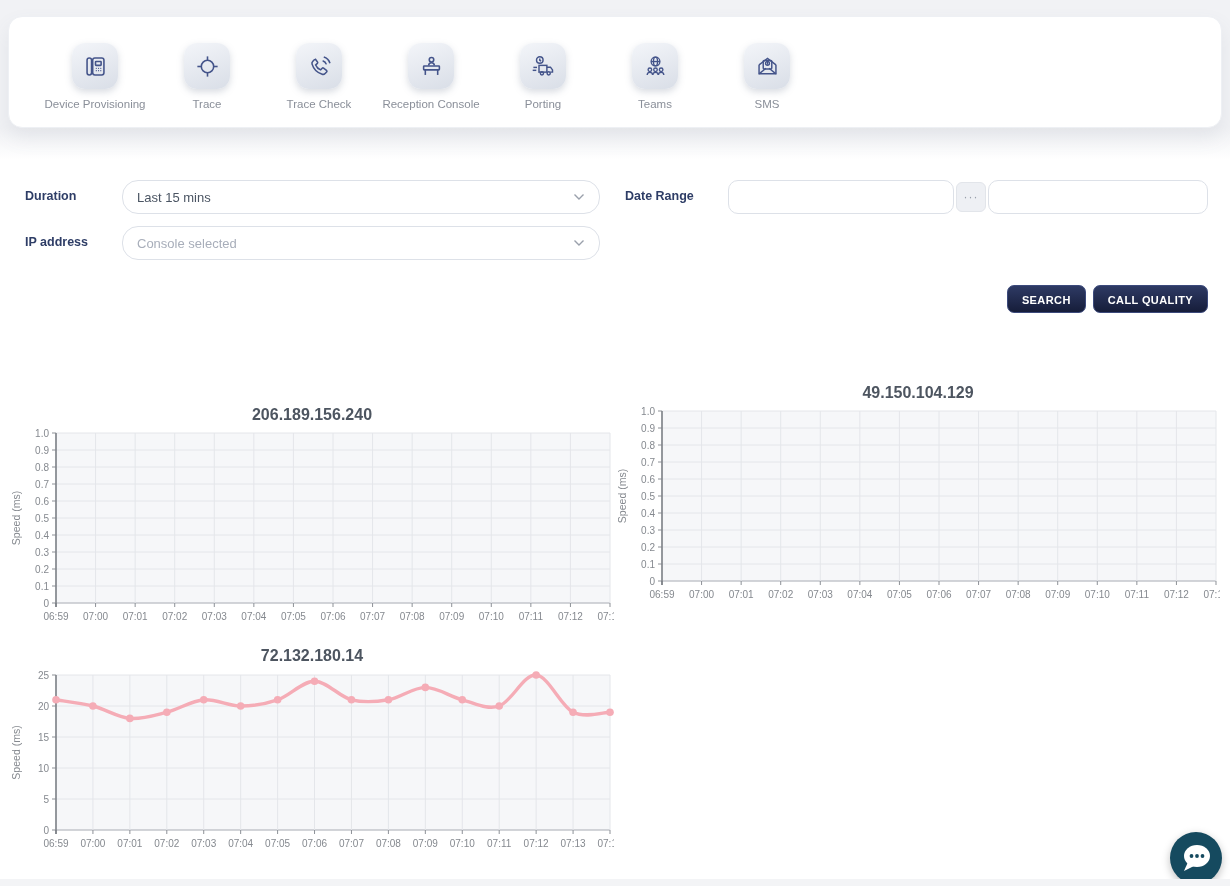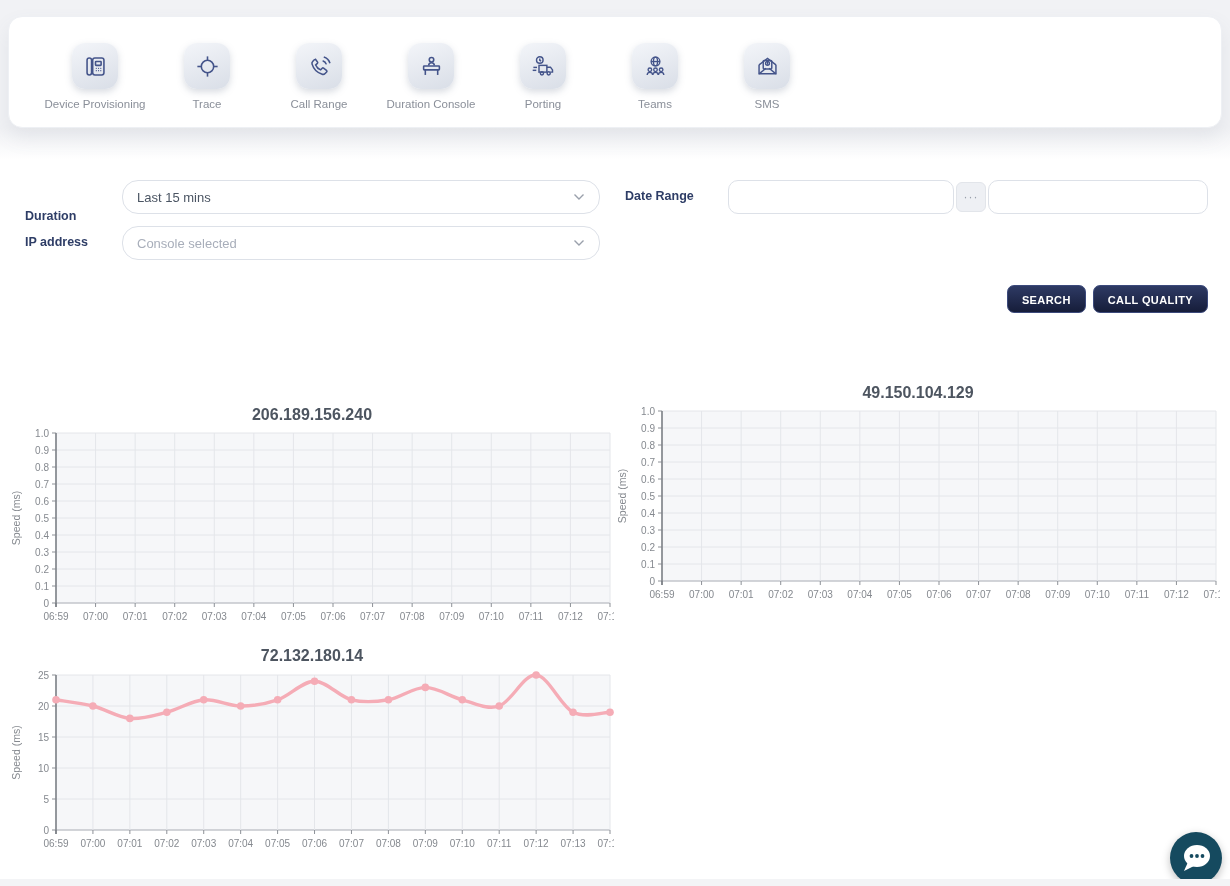--- a/index.html
+++ b/index.html
@@ -120,34 +120,34 @@
   </div>
 
   <div class="nav-item">
     <div class="tile">
       <svg class="icon" viewBox="0 0 24 24" fill="none" stroke="currentColor" stroke-width="1.4">
         <path d="M8.2 5.4 l2 2.6 c.3 .4 .2 .9 -.1 1.2 l-1.5 1.4 c.8 2 2.4 3.6 4.4 4.4 l1.4 -1.5 c.3 -.3 .8 -.4 1.2 -.1 l2.6 2 c.5 .4 .5 1.1 .1 1.5 l-1.3 1.3 c-.7 .7 -1.7 1 -2.6 .7 c-4.3 -1.3 -7.7 -4.7 -9 -9 c-.3 -.9 0 -1.9 .7 -2.6 l1.3 -1.3 c.4 -.4 1.1 -.4 1.8 .4 z"></path>
         <path d="M14.8 6.8 a5 5 0 0 1 3.3 3.3"></path>
         <path d="M15.8 3.6 a8.4 8.4 0 0 1 5.5 5.5"></path>
       </svg>
     </div>
-    <div class="nav-label">Call Range</div>
+    <div class="nav-label">Trace Check</div>
   </div>
 
   <div class="nav-item">
     <div class="tile">
       <svg class="icon" viewBox="0 0 24 24" fill="none" stroke="currentColor" stroke-width="1.4">
         <circle cx="12" cy="6" r="2"></circle>
         <path d="M9.5 11.2 c0-1.5 1-2.6 2.5-2.6 s2.5 1.1 2.5 2.6"></path>
         <rect x="5" y="11.5" width="14" height="3.5" rx="0.5"></rect>
         <line x1="6.5" y1="15" x2="6.5" y2="19.5"></line>
         <line x1="17.5" y1="15" x2="17.5" y2="19.5"></line>
       </svg>
     </div>
-    <div class="nav-label">Duration Console</div>
+    <div class="nav-label">Reception Console</div>
   </div>
 
   <div class="nav-item">
     <div class="tile">
       <svg class="icon" viewBox="0 0 24 24" fill="none" stroke="currentColor" stroke-width="1.3">
         <circle cx="8.7" cy="6.3" r="2.9"></circle>
         <path d="M8.7 4.8 v1.7 l1.2 .8"></path>
         <rect x="8" y="11" width="7" height="6"></rect>
         <path d="M15 12.6 h3.2 l1.8 2.4 v2 h-2"></path>
         <circle cx="10.6" cy="18.1" r="1.4"></circle>
@@ -187,21 +187,21 @@
         <line x1="12" y1="8" x2="12" y2="10.4" stroke-width="0.9"></line>
         <path d="M4.5 18.5 L10.6 13.6"></path>
         <path d="M19.5 18.5 L13.4 13.6"></path>
       </svg>
     </div>
     <div class="nav-label">SMS</div>
   </div>
 
 </div>
 
-<div class="field-label" style="left:25px; top:189px;margin-top:20px;">Duration</div>
+<div class="field-label" style="left:25px; top:189px;">Duration</div>
 <div class="select-box" style="left:122px; top:180px; width:478px;">
   <span class="sel-value">Last 15 mins</span>
   <svg class="chev" width="12" height="8" viewBox="0 0 12 8">
     <polyline points="1.5,1.5 6,6 10.5,1.5" fill="none" stroke="currentColor" stroke-width="1.4"></polyline>
   </svg>
 </div>
 
 <div class="field-label" style="left:625px; top:189px;">Date Range</div>
 <input class="text-input" style="left: 728px; top: 180px; width: 226px;" value="">
 <div class="range-sep" style="left:956px; top:182px;">···</div>

